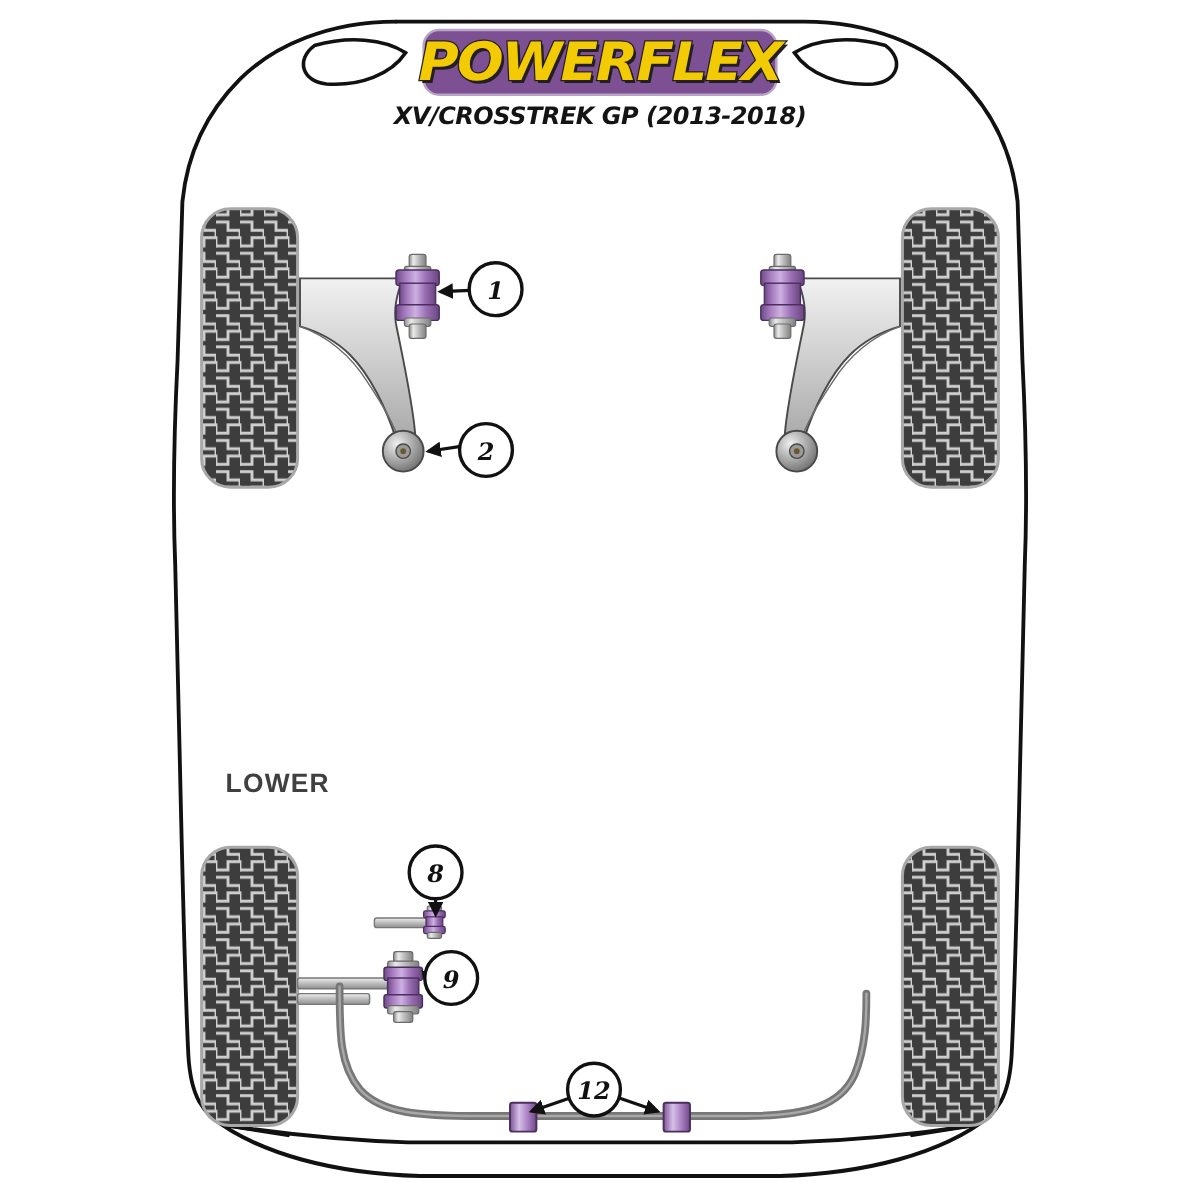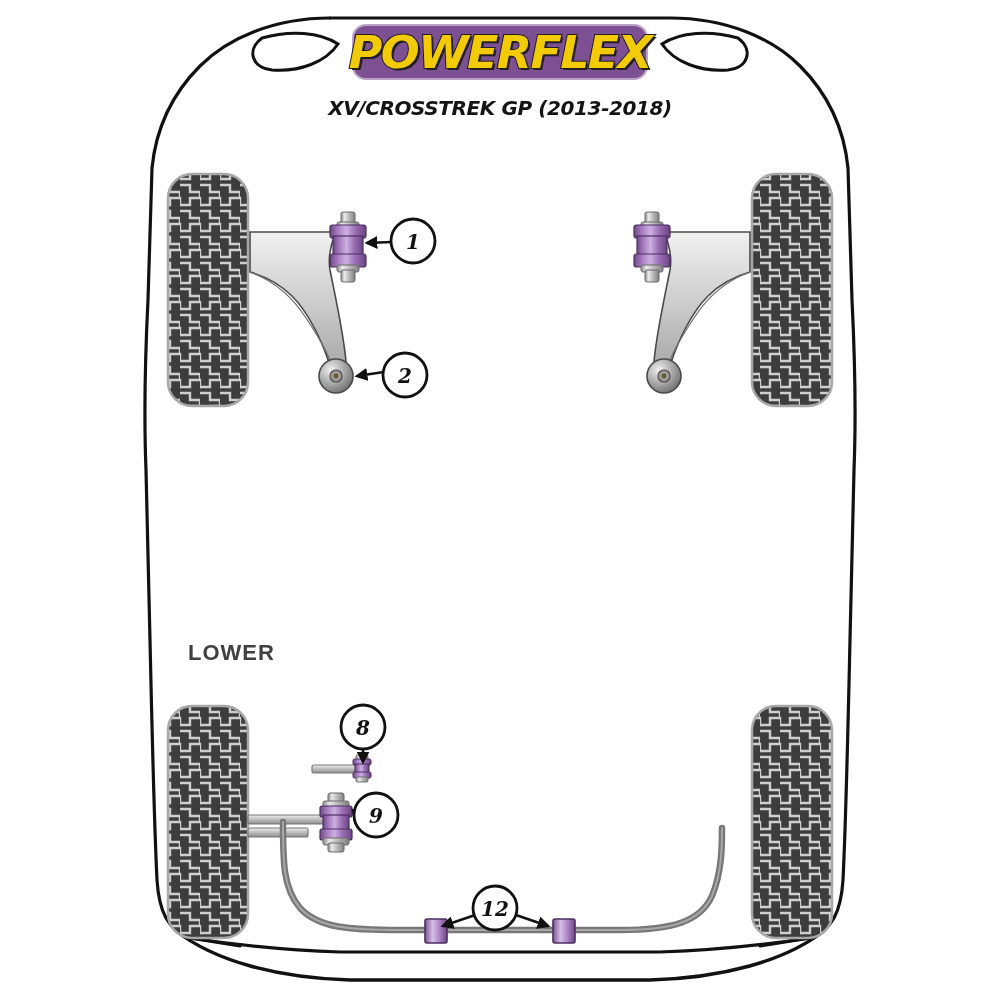--- a/index.html
+++ b/index.html
@@ -43,21 +43,20 @@
   .subtitle{
     position:absolute;
     left:0;right:0;top:84px;
     text-align:center;
     font-family:"DejaVu Sans", sans-serif;
     font-weight:bold;
     font-style:italic;
     font-size:20px;
     letter-spacing:-0.4px;
     color:#141414;
-    margin-top:12px;
   }
   .lower-label{
     position:absolute;
     left:188px; top:640px;
     font-family:"Liberation Sans", sans-serif;
     font-weight:bold;
     font-size:22px;
     letter-spacing:1px;
     color:#404040;
   }

